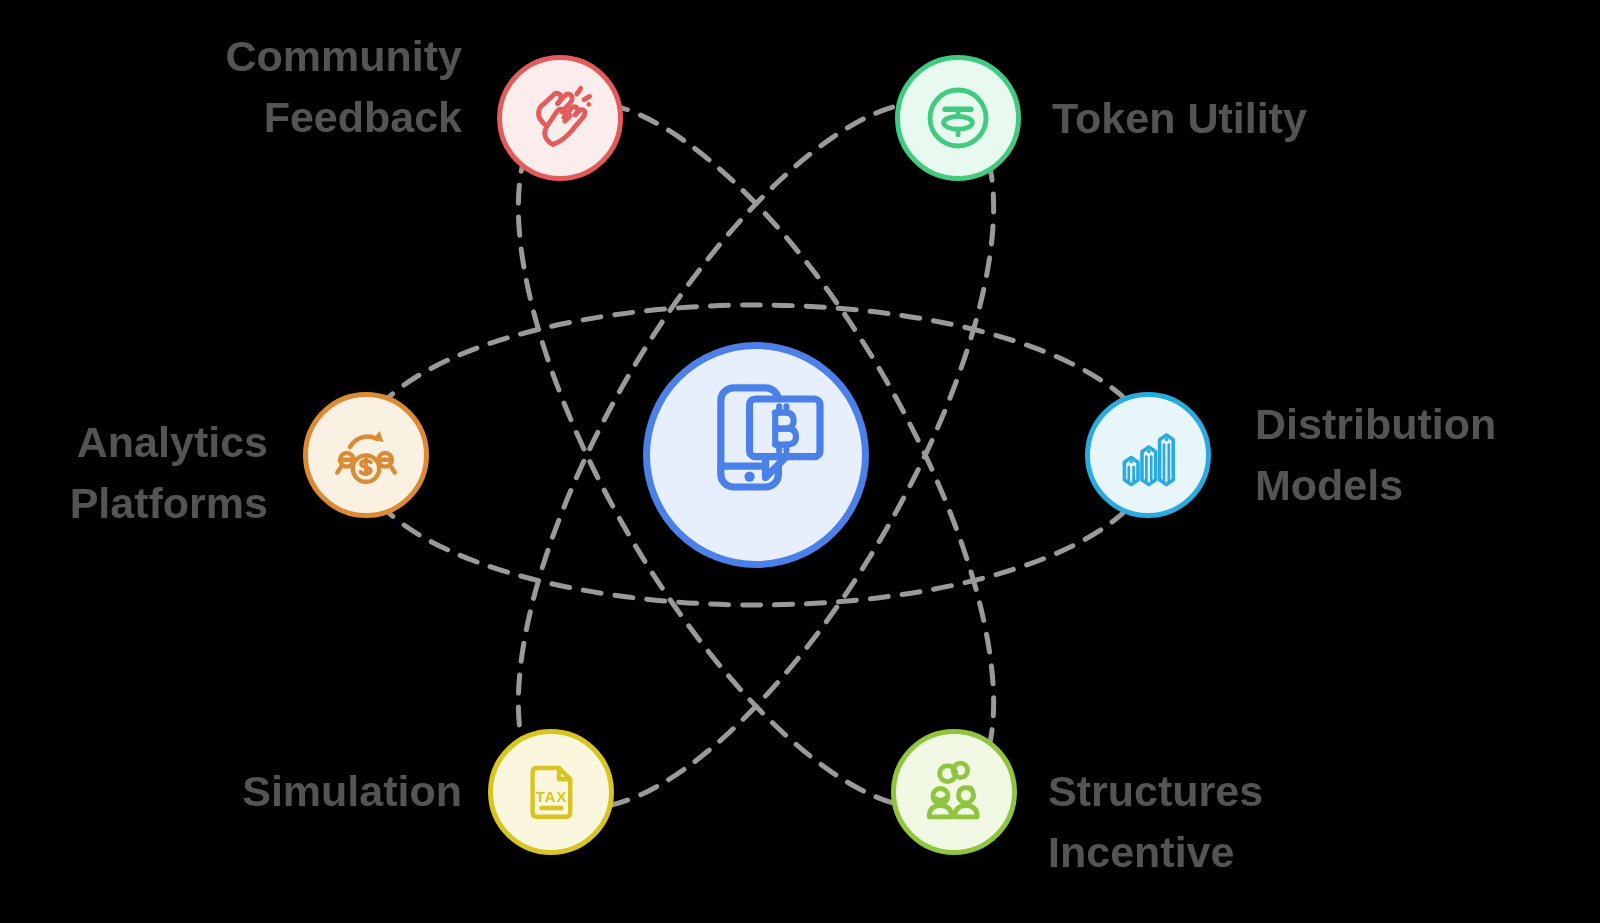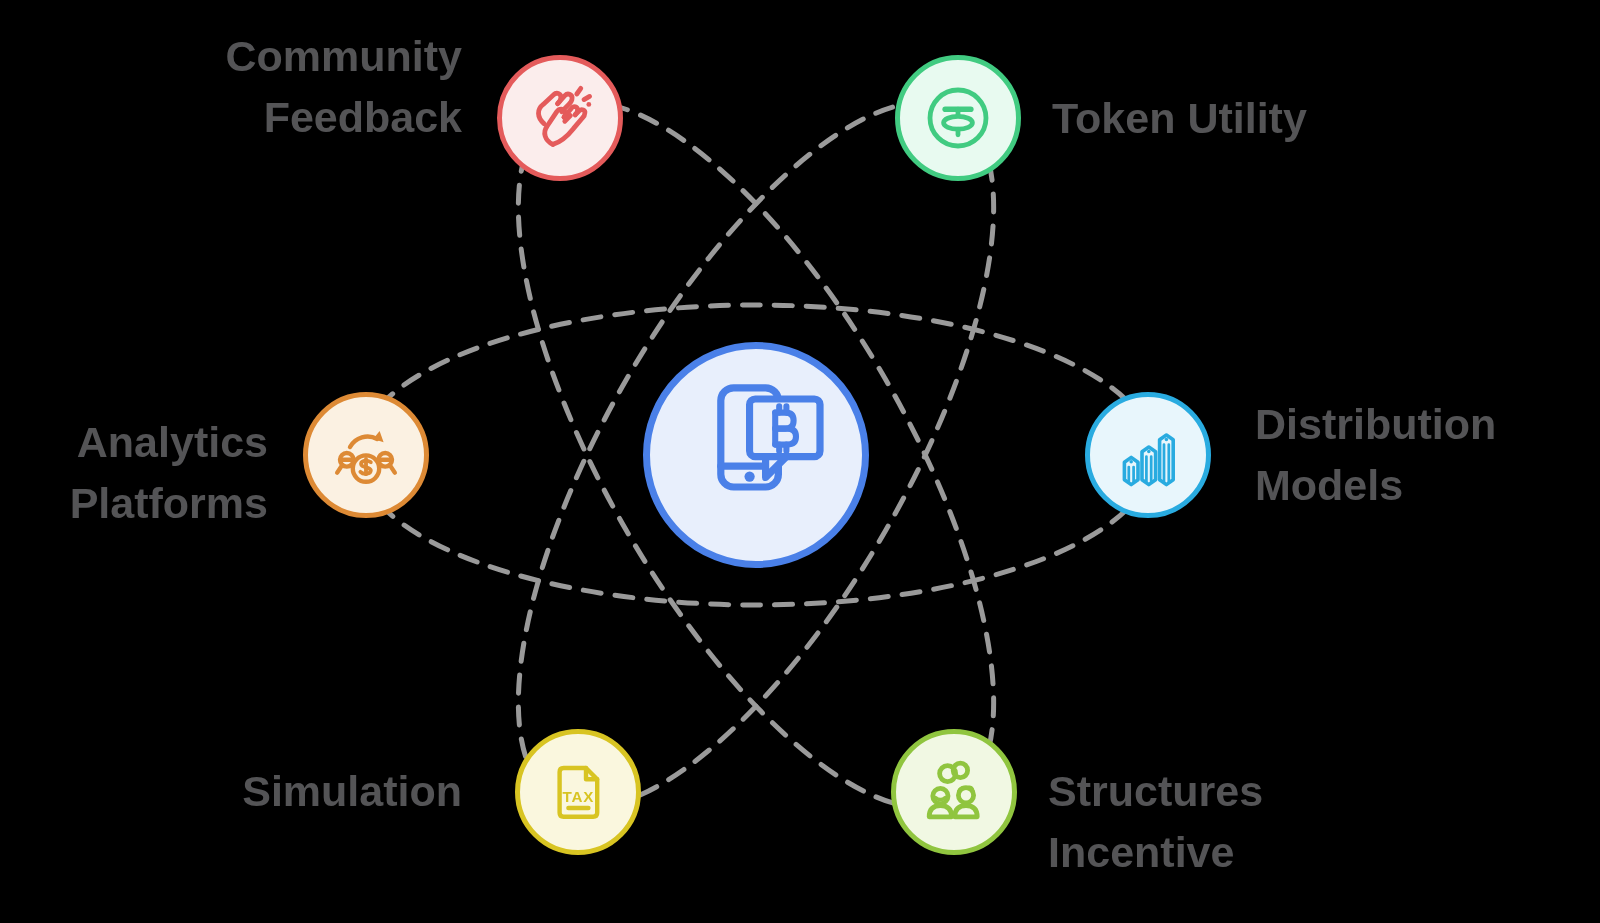--- a/index.html
+++ b/index.html
@@ -132,21 +132,21 @@
         <path d="M48 52 V83 M54 52 V83" stroke-width="3.4"></path>
         <path d="M73 25 L81.5 31 V81 L73 87 L64.5 81 V31 Z"></path>
         <path d="M70 37 V83 M76 37 V83" stroke-width="3.4"></path>
       </g>
       <circle cx="29" cy="58.5" r="2.2" fill="currentColor" stroke="none"></circle>
       <circle cx="51" cy="45.5" r="2.2" fill="currentColor" stroke="none"></circle>
       <circle cx="73" cy="30.5" r="2.2" fill="currentColor" stroke="none"></circle>
     </svg>
   </div>
 
-  <div class="node satellite" style="left: 578px; top: 792px; --accent: #D8C422; --fill: #FAF7DE;">
+  <div class="node satellite" style="left: 551px; top: 792px; --accent: #D8C422; --fill: #FAF7DE;">
     <svg width="80" height="80" viewBox="0 0 100 100">
       <g class="icon-stroke" stroke-width="5.5">
         <path d="M32 20 H60 L74 34 V76 Q74 81 69 81 H32 Q27 81 27 76 V25 Q27 20 32 20 Z"></path>
         <path d="M60 20 V34 H74"></path>
         <path d="M38 70 H63"></path>
       </g>
       <text x="50.5" y="62" text-anchor="middle" font-family="Liberation Sans, sans-serif" font-size="19" font-weight="bold" letter-spacing="1" fill="currentColor">TAX</text>
     </svg>
   </div>
 

